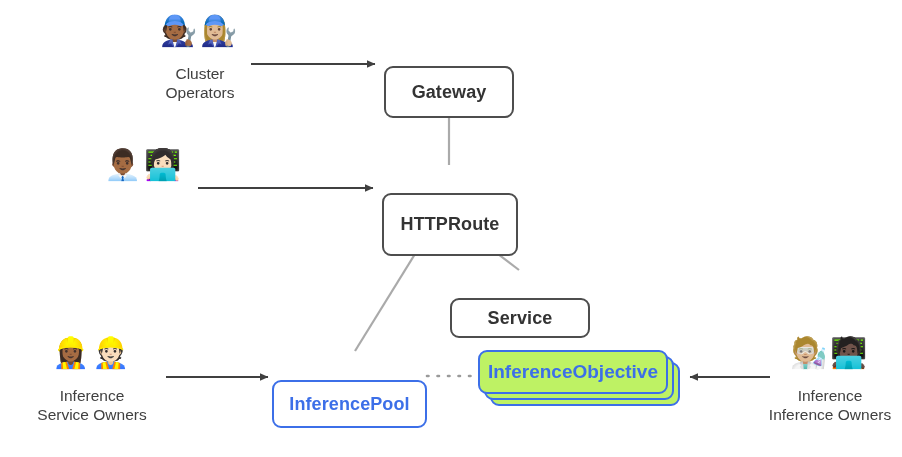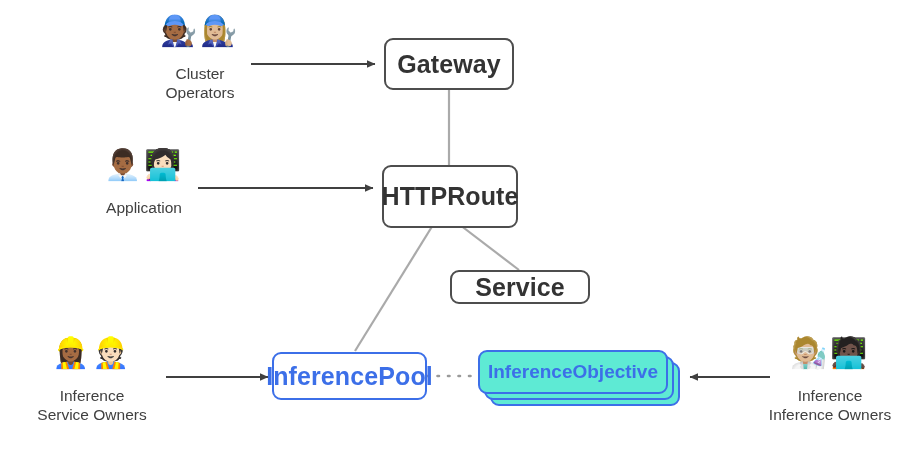--- a/index.html
+++ b/index.html
@@ -31,40 +31,41 @@
     position: absolute;
     box-sizing: border-box;
     display: flex;
     align-items: center;
     justify-content: center;
     background: #ffffff;
     border: 2.5px solid #4d4d4d;
     border-radius: 9px;
     color: #333333;
     font-weight: bold;
-    font-size: 25px;
+    font-size: 18px;
     letter-spacing: 0.1px;
     z-index: 5;
+    margin-top: 28px;
   }
   .node.blue {
     border-color: #3c6fe8;
     color: #3c6fe8;
     border-width: 2.5px;
     text-align: center;
   }
 
   
   .stack {
     position: absolute;
     z-index: 5;
   }
   .stack .card {
     position: absolute;
     box-sizing: border-box;
-    background: #5eead4;
+    background: #bef264;
     border: 2.5px solid #3c6fe8;
     border-radius: 9px;
   }
   .stack .card-front {
     display: flex;
     align-items: center;
     justify-content: center;
     color: #3c6fe8;
     font-weight: bold;
     font-size: 19px;
@@ -119,21 +120,21 @@
   </svg>
 
   <div class="node" style="left:384px; top:38px; width:130px; height:52px;">
     <span>Gateway</span>
   </div>
 
   <div class="node" style="left:382px; top:165px; width:136px; height:63px;">
     <span>HTTPRoute</span>
   </div>
 
-  <div class="node" style="left:450px; top:270px; width:140px; height:34px;">
+  <div class="node" style="left:450px; top:270px; width:140px; height:40px;">
     <span>Service</span>
   </div>
 
   <div class="node blue" style="left:272px; top:352px; width:155px; height:48px;">
     <span>InferencePool</span>
   </div>
 
   <div class="stack" style="left:478px; top:350px; width:212px; height:56px;">
     <div class="card" style="left:12px; top:12px; width:190px; height:44px;"></div>
     <div class="card" style="left:6px; top:6px; width:190px; height:44px;"></div>
@@ -146,21 +147,20 @@
     <div class="emojis">🧑🏾‍🔧👩🏼‍🔧</div>
     <div class="caption">
       <span>Cluster</span>
       <span>Operators</span>
     </div>
   </div>
 
   <div class="actor" style="left:82px; top:148px; width:124px;">
     <div class="emojis">👨🏾‍💼👩🏻‍💻</div>
     <div class="caption">
-      <span>Application</span>
     </div>
   </div>
 
   <div class="actor" style="left:16px; top:336px; width:152px;">
     <div class="emojis">👷🏾‍♀️👷🏻</div>
     <div class="caption">
       <span>Inference</span>
       <span>Service Owners</span>
     </div>
   </div>

